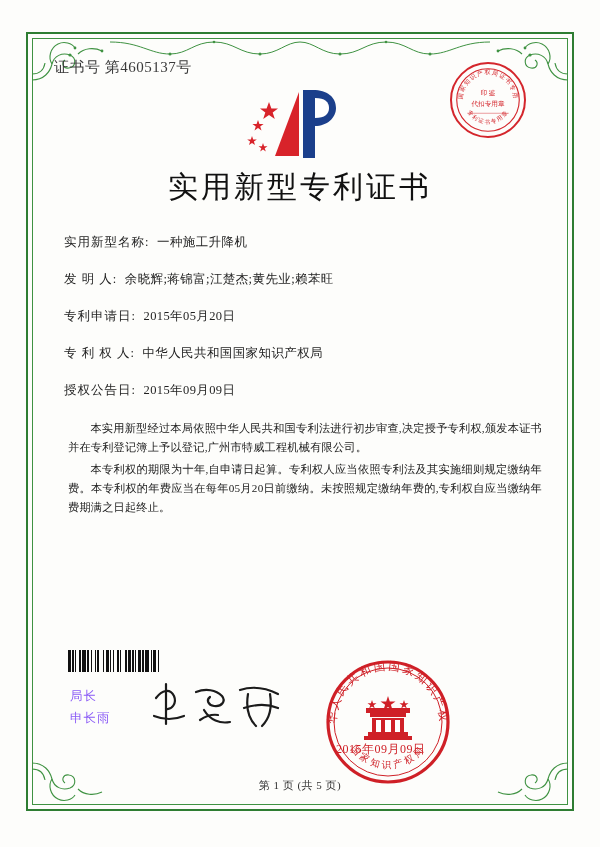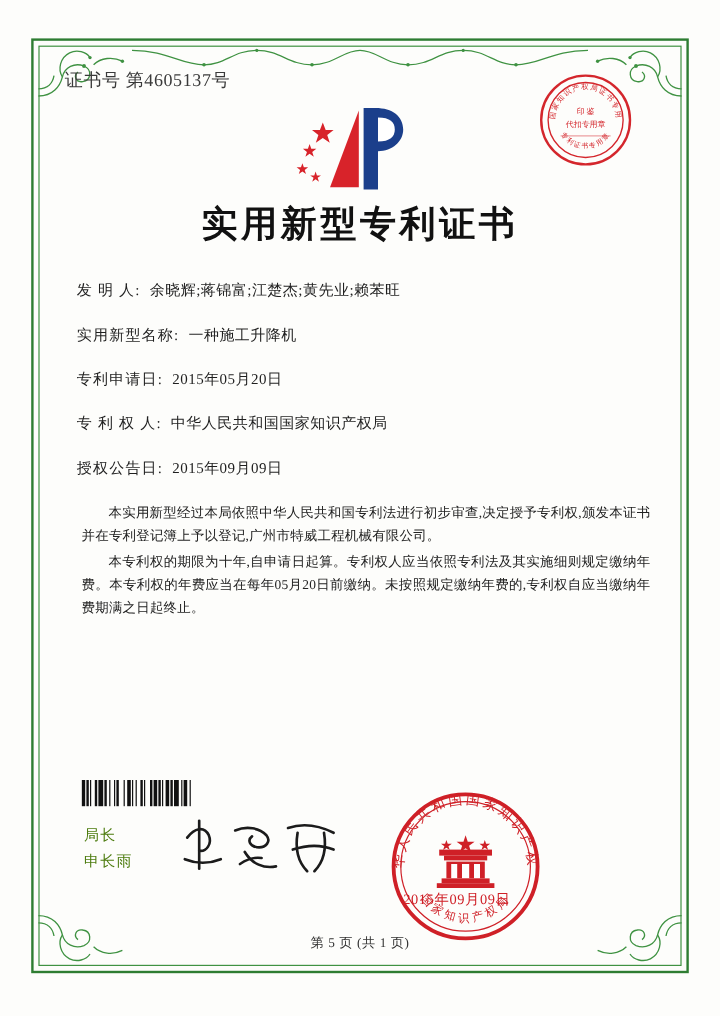--- a/index.html
+++ b/index.html
@@ -85,21 +85,21 @@
     width: 118px;
     height: 76px;
     position: relative;
   }
   .logo svg { display:block; width:100%; height:100%; }
 
   .title {
     margin-top: 2px;
     text-align: center;
     font-size: 30px;
-    font-weight: bold;
+    font-weight: normal;
     letter-spacing: 3px;
     color: #111;
     font-family: "DejaVu Serif", "Liberation Serif", serif;
   }
 
   .fields {
     margin-top: 26px;
     padding-left: 10px;
   }
   .field {
@@ -142,21 +142,21 @@
     background: #111;
     height: 100%;
   }
 
   
   .sign-block {
     position: absolute;
     left: 70px;
     top: 686px;
     font-size: 12.5px;
-    color: #4d7c0f;
+    color: #8b5cf6;
     line-height: 1.75;
     letter-spacing: 1px;
   }
   .sign-script {
     position: absolute;
     left: 148px;
     top: 676px;
     width: 150px;
     height: 60px;
     color: #1b1b1b;
@@ -305,26 +305,26 @@
             <polygon points="22,57 23.1,60.2 26.5,60.2 23.7,62.2 24.8,65.4 22,63.4 19.2,65.4 20.3,62.2 17.5,60.2 20.9,60.2"></polygon>
           </g>
         </svg>
       </div>
     </div>
 
     <div class="title">实用新型专利证书</div>
 
     <div class="fields">
       <div class="field">
+        <span class="lbl">实用新型名称:</span>
+        <span class="val">一种施工升降机</span>
+      </div>
+      <div class="field">
         <span class="lbl">发  明  人:</span>
         <span class="val">余晓辉;蒋锦富;江楚杰;黄先业;赖苯旺</span>
-      </div>
-      <div class="field">
-        <span class="lbl">实用新型名称:</span>
-        <span class="val">一种施工升降机</span>
       </div>
       <div class="field">
         <span class="lbl">专利申请日:</span>
         <span class="val">2015年05月20日</span>
       </div>
       <div class="field">
         <span class="lbl">专  利  权  人:</span>
         <span class="val">中华人民共和国国家知识产权局</span>
       </div>
       <div class="field">
@@ -437,14 +437,14 @@
         <rect x="42" y="80" width="48" height="4"></rect>
         <polygon points="66,40 67.8,45.4 73.5,45.4 68.9,48.8 70.6,54.2 66,50.9 61.4,54.2 63.1,48.8 58.5,45.4 64.2,45.4"></polygon>
         <polygon points="50,44 51.1,47.2 54.5,47.2 51.7,49.2 52.8,52.4 50,50.4 47.2,52.4 48.3,49.2 45.5,47.2 48.9,47.2"></polygon>
         <polygon points="82,44 83.1,47.2 86.5,47.2 83.7,49.2 84.8,52.4 82,50.4 79.2,52.4 80.3,49.2 77.5,47.2 80.9,47.2"></polygon>
       </g>
       <polygon points="66,94 68.4,101 76,101 70,105.4 72.2,112.6 66,108.2 59.8,112.6 62,105.4 56,101 63.6,101" fill="#cf2027" opacity="0.0"></polygon>
     </svg>
   </div>
   <div class="seal-date">2015年09月09日</div>
 
-  <div class="page-foot">第 5 页 (共 1 页)</div>
+  <div class="page-foot">第 1 页 (共 5 页)</div>
 </div>
 
 </body></html>

